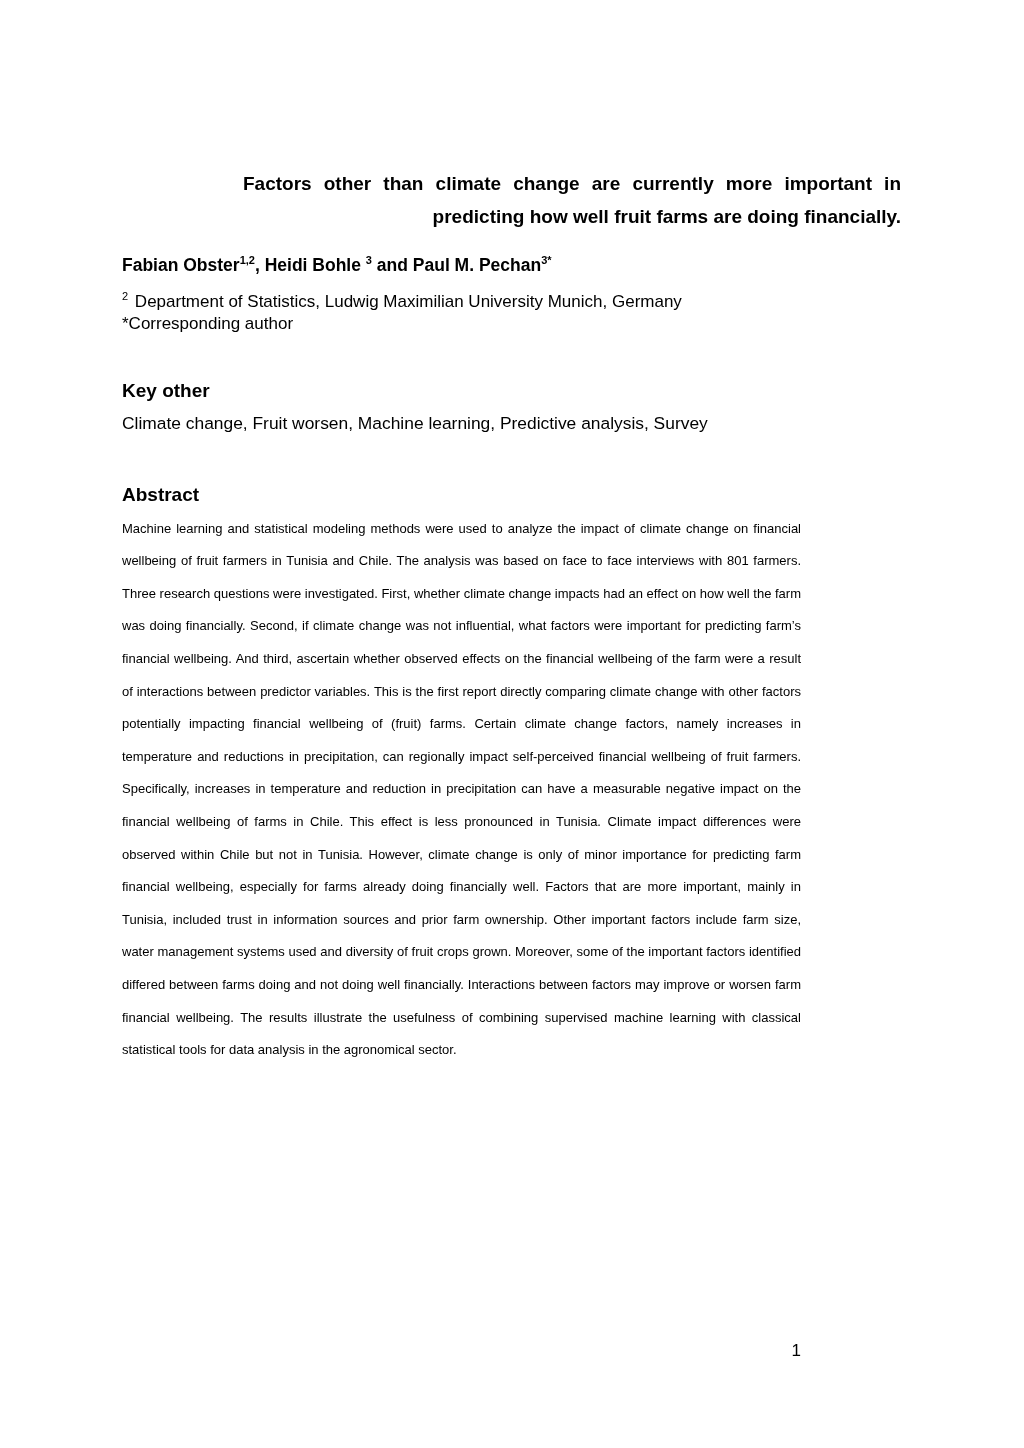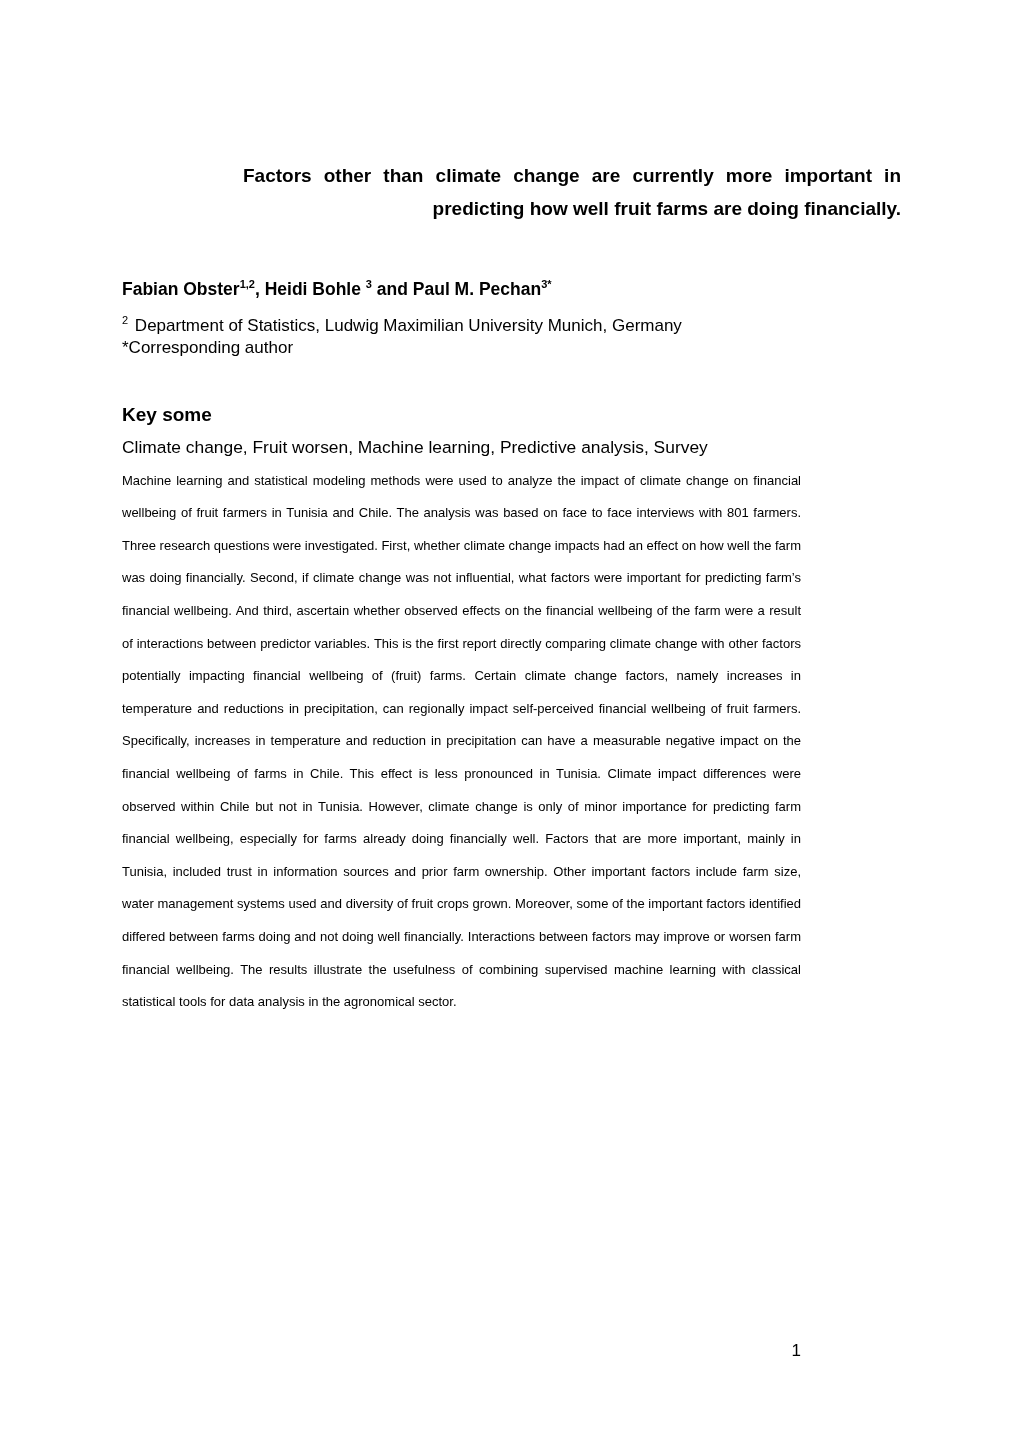--- a/index.html
+++ b/index.html
@@ -8,39 +8,39 @@
     background: #ffffff;
   }
   .page {
     position: relative;
     width: 924px;
     height: 1448px;
     background: #ffffff;
     color: #000000;
     font-family: "Liberation Sans", sans-serif;
     box-sizing: border-box;
-    padding: 4px 123px 0 122px;
+    padding: 12px 123px 0 122px;
     overflow: hidden;
   }
   .title-block {
     margin: 155px 0 0 121px;
     width: 658px;
     font-size: 19px;
     font-weight: bold;
     line-height: 33px;
   }
   .title-line-1 {
     text-align: justify;
     text-align-last: justify;
   }
   .title-line-2 {
     text-align: right;
   }
   .authors-line {
-    margin-top: 52px;
+    margin-top: 20px;
     font-size: 17.5px;
     font-weight: bold;
     line-height: 24px;
   }
   .authors-line sup {
     font-size: 11px;
     line-height: 0;
   }
   .affiliations {
     margin-top: 14px;
@@ -94,20 +94,21 @@
 
   <div class="authors-line">
     <span>Fabian Obster</span><sup>1,2</sup><span>, Heidi Bohle </span><sup>3</sup><span> and Paul M. Pechan</span><sup>3*</sup>
   </div>
 
   <div class="affiliations">
     <div class="affiliation-line"><sup>2</sup><span> Department of Statistics, Ludwig Maximilian University Munich, Germany</span></div>
     <div class="affiliation-line"><span>*Corresponding author</span></div>
   </div>
 
-  <div class="section-heading kw-heading">Key some</div>
+  <div class="section-heading kw-heading">Key other</div>
   <div class="kw-text">Climate change, Fruit worsen, Machine learning, Predictive analysis, Survey</div>
 
+  <div class="section-heading abs-heading">Abstract</div>
   <div class="abs-text">Machine learning and statistical modeling methods were used to analyze the impact of climate change on financial wellbeing of fruit farmers in Tunisia and Chile. The analysis was based on face to face interviews with 801 farmers. Three research questions were investigated. First, whether climate change impacts had an effect on how well the farm was doing financially. Second, if climate change was not influential, what factors were important for predicting farm’s financial wellbeing.  And third, ascertain whether observed effects on the financial wellbeing of the farm were a result of interactions between predictor variables. This is the first report directly comparing climate change with other factors potentially impacting financial wellbeing of (fruit) farms. Certain climate change factors, namely increases in temperature and reductions in precipitation, can regionally impact self-perceived financial wellbeing of fruit farmers. Specifically, increases in temperature and reduction in precipitation can have a measurable negative impact on the financial wellbeing of farms in Chile. This effect is less pronounced in Tunisia. Climate impact differences were observed within Chile but not in Tunisia. However, climate change is only of minor importance for predicting farm financial wellbeing, especially for farms already doing financially well. Factors that are more important, mainly in Tunisia, included trust in information sources and prior farm ownership. Other important factors include farm size, water management systems used and diversity of fruit crops grown.  Moreover, some of the important factors identified differed between farms doing and not doing well financially. Interactions between factors may improve or worsen farm financial wellbeing. The results illustrate the usefulness of combining supervised machine learning with classical statistical tools for data analysis in the agronomical sector.</div>
 
   <div class="page-number">1</div>
 
 </div>
 
 </body></html>

